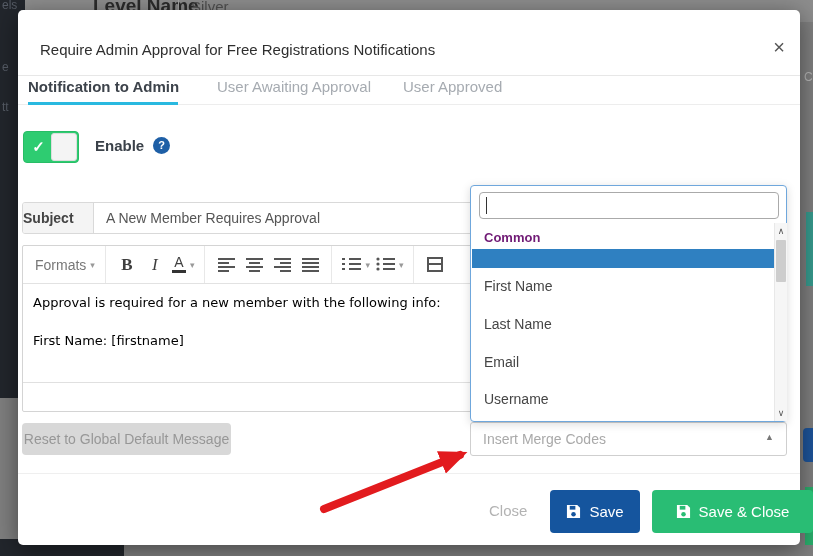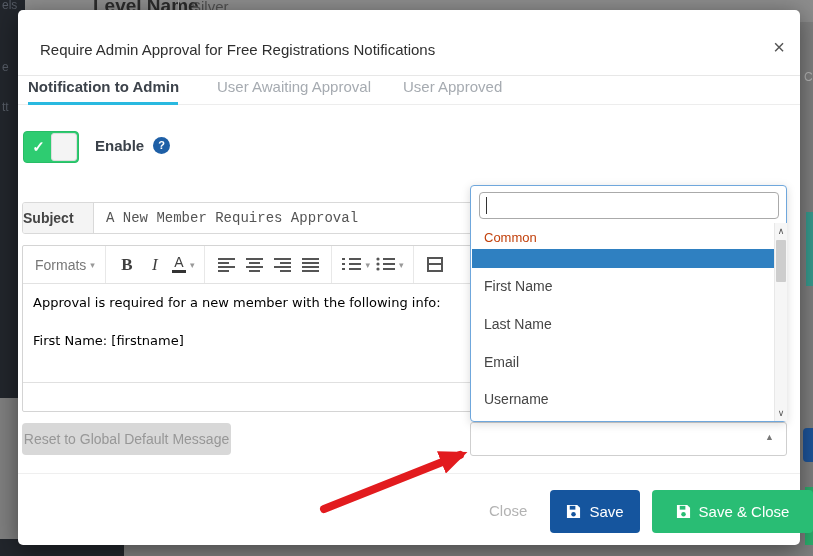--- a/index.html
+++ b/index.html
@@ -43,21 +43,21 @@
                  border:1px solid #ddd;border-radius:3px}
   .m-enable{position:absolute;left:77px;top:127px;font-size:15px;font-weight:bold;color:#3a4149}
   .m-q{position:absolute;left:135px;top:127px;width:17px;height:17px;border-radius:50%;background:#1e5fa6;
        color:#fff;font-size:11px;font-weight:bold;text-align:center;line-height:17px;cursor:pointer}
 
   .m-subject{position:absolute;left:4px;top:192px;width:762px;height:32px;border:1px solid #d9d9d9;
              border-radius:3px;display:flex;overflow:hidden}
   .m-subject-addon{width:71px;background:#f4f4f4;border-right:1px solid #d9d9d9;font-weight:bold;
                    color:#444;font-size:14px;line-height:30px;text-align:left;flex:none}
   .m-subject-input{flex:1;border:0;outline:0;padding:0 12px;font-size:14px;color:#555;
-                   font-family:Liberation Mono, monospace;background:#fff}
+                   font-family:Liberation Sans, sans-serif;background:#fff}
 
   .m-editor{position:absolute;left:4px;top:235px;width:762px;height:167px;border:1px solid #d4d4d4;border-radius:2px;background:#fff}
   .m-toolbar{display:flex;align-items:center;height:38px;border-bottom:1px solid #e2e2e2;padding-left:2px;overflow:hidden}
   .tb-group{display:flex;align-items:center;height:100%;padding:0 7px;border-right:1px solid #e8e8e8}
   .tb-group:last-child{border-right:0}
   .tb-btn{display:flex;align-items:center;justify-content:center;min-width:22px;height:26px;margin:0 3px;color:#555;cursor:pointer}
   .tb-formats{font-size:14px;color:#777}
   .tb-caret{font-size:9px;color:#999;margin-left:4px}
   .tb-bold{font-family:"Liberation Serif",serif;font-weight:bold;font-size:17px;color:#3f3f3f}
   .tb-italic{font-family:"Liberation Serif",serif;font-style:italic;font-size:17px;color:#3f3f3f}
@@ -83,21 +83,21 @@
   .mc-select{position:absolute;left:452px;top:412px;width:317px;height:34px;background:#fff;
              border:1px solid #cfcfcf;border-radius:3px;z-index:20;cursor:pointer}
   .mc-select-text{position:absolute;left:12px;top:8px;font-size:14px;color:#a9a9a9}
   .mc-select-caret{position:absolute;right:12px;top:9px;font-size:9px;color:#777}
 
   .mc-panel{position:absolute;left:452px;top:175px;width:317px;height:237px;background:#fff;
             border:1px solid #6fa7dc;border-radius:4px;box-shadow:0 2px 10px rgba(0,0,0,.15);z-index:30}
   .mc-search{position:absolute;left:8px;top:6px;width:300px;height:27px;border:1px solid #aaa;border-radius:4px;
              padding:0 8px;font-size:14px;outline:none;color:#333;font-family:"Liberation Sans",sans-serif}
   .mc-cursor{position:absolute;left:15px;top:11px;width:1px;height:17px;background:#333;z-index:31}
-  .mc-group{position:absolute;left:13px;top:44px;font-size:13px;font-weight:normal;color:#c2410c}
+  .mc-group{position:absolute;left:13px;top:44px;font-size:13px;font-weight:bold;color:#701a75}
   .mc-hi{position:absolute;left:1px;top:63px;width:303px;height:19px;background:#2f80c1;cursor:pointer}
   .mc-item{position:absolute;left:13px;font-size:14px;color:#454545;cursor:pointer}
   .mc-i0{top:92px}.mc-i1{top:130px}.mc-i2{top:168px}.mc-i3{top:205px}
   .mc-scroll{position:absolute;left:303px;top:37px;width:13px;height:198px;background:#f6f6f6;border-left:1px solid #e8e8e8}
   .mc-scroll-up,.mc-scroll-down{position:absolute;left:0;width:12px;height:16px;color:#555;font-size:9px;
                                 text-align:center;line-height:16px;cursor:pointer}
   .mc-scroll-up{top:0}.mc-scroll-down{bottom:0}
   .mc-thumb{position:absolute;left:1px;top:17px;width:10px;height:42px;background:#cdcdcd;border-radius:1px;cursor:pointer}
 
   .arrow-svg{position:absolute;left:312px;top:437px;width:180px;height:85px;z-index:40;pointer-events:none}
@@ -274,20 +274,21 @@
     <div class="m-btn btn-saveclose">
       <svg class="icon" width="15" height="15" viewBox="0 0 16 16">
         <path fill="#fff" d="M1 1 h11 l3 3 v11 h-14 z"></path>
         <rect fill="#29bd74" x="4" y="2" width="6" height="4"></rect>
         <circle fill="#29bd74" cx="8" cy="11" r="2.4"></circle>
       </svg>
       <span>Save &amp; Close</span>
     </div>
 
     <div class="mc-select">
+      <span class="mc-select-text">Insert Merge Codes</span>
       <span class="mc-select-caret">▲</span>
     </div>
 
     <div class="mc-panel">
       <input class="mc-search" type="text" value="" style="">
       <div class="mc-cursor"></div>
       <div class="mc-group">Common</div>
       <div class="mc-hi"></div>
       <div class="mc-item mc-i0">First Name</div>
       <div class="mc-item mc-i1">Last Name</div>

